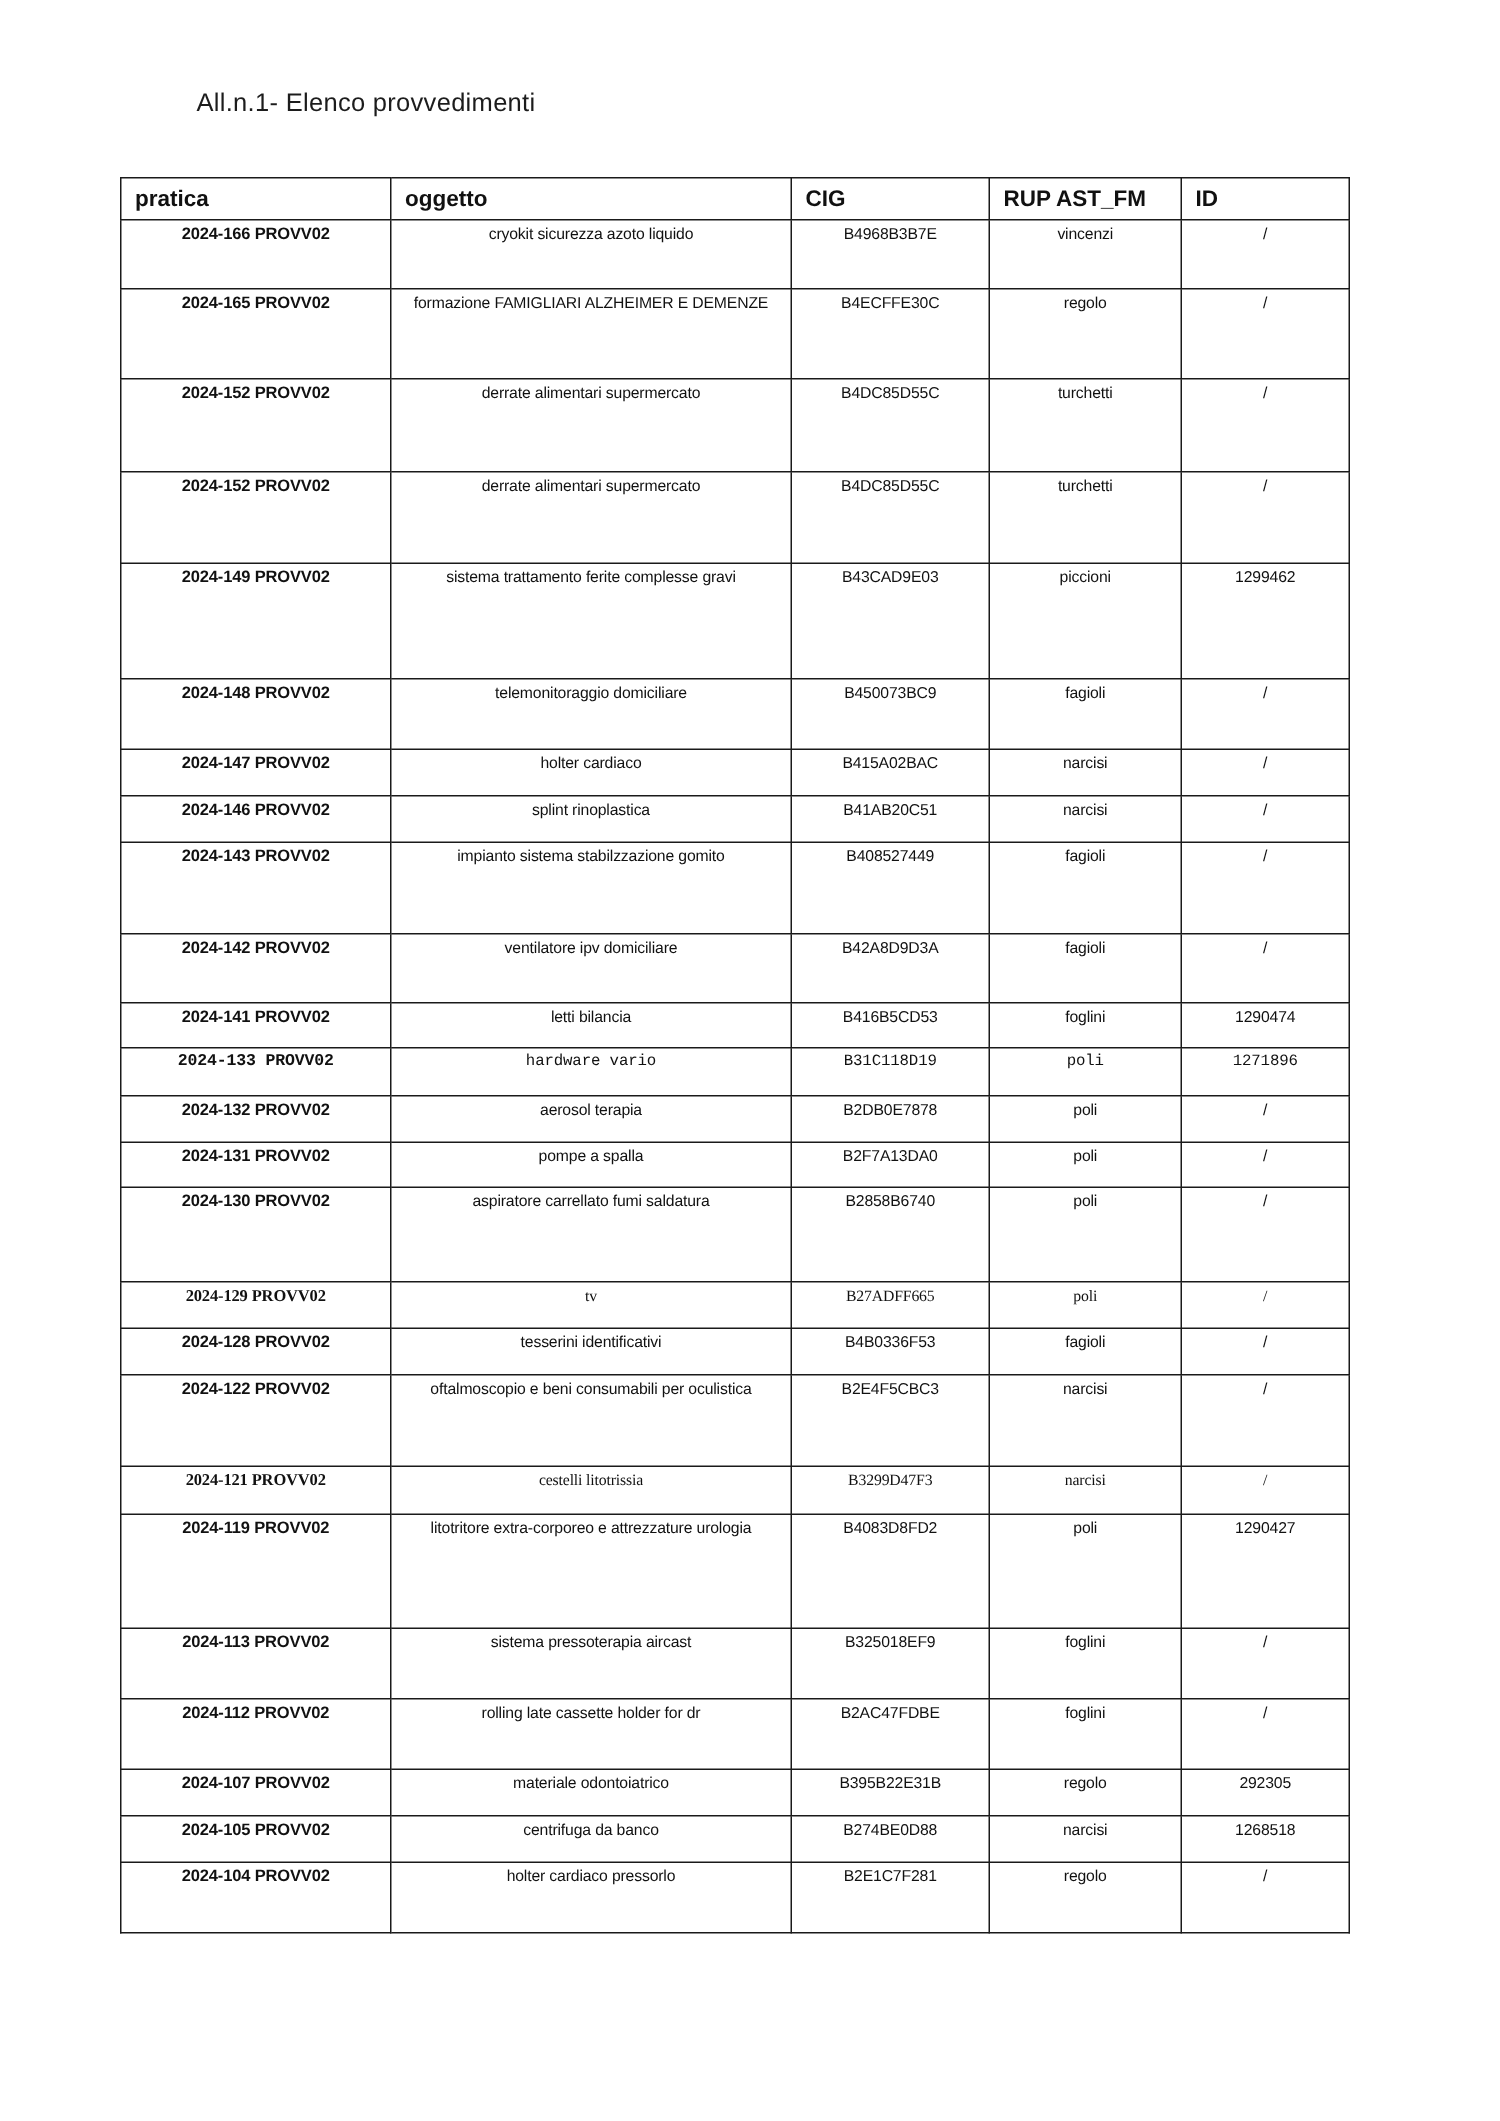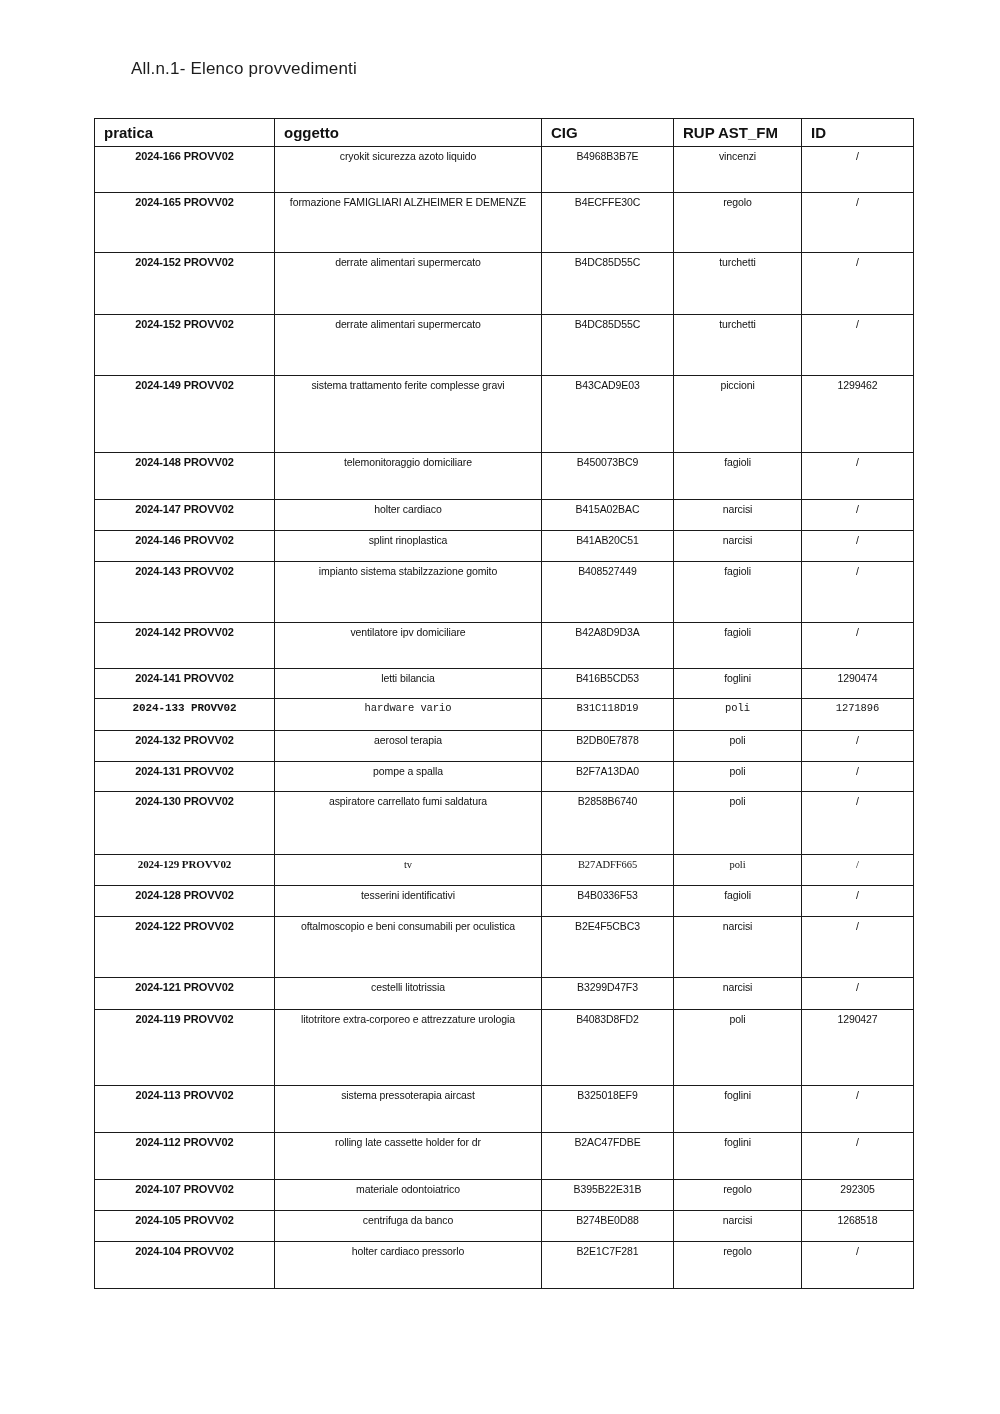--- a/index.html
+++ b/index.html
@@ -20,21 +20,21 @@
     left: 95px;
     top: 59px;
     font-size: 17px;
     font-weight: 400;
     color: #1c1c1c;
     letter-spacing: 0.2px;
     margin-left: 36px;
   }
   table.provv-table {
     position: absolute;
-    left: 94px;
+    left: 80px;
     top: 118px;
     width: 819px;
     border-collapse: collapse;
     table-layout: fixed;
   }
   .provv-table th, .provv-table td {
     border: 1px solid #1a1a1a;
     overflow: hidden;
   }
   .provv-table thead th {
@@ -204,21 +204,21 @@
       <td class="col-rup">fagioli</td>
       <td class="col-id">/</td>
     </tr>
         <tr style="height: 61px;">
       <td class="col-pratica">2024-122 PROVV02</td>
       <td class="col-oggetto">oftalmoscopio e beni consumabili per oculistica</td>
       <td class="col-cig">B2E4F5CBC3</td>
       <td class="col-rup">narcisi</td>
       <td class="col-id">/</td>
     </tr>
-        <tr style="height: 32px;">
+        <tr style="height: 32px; font-family: Liberation Serif, serif;">
       <td class="col-pratica">2024-121 PROVV02</td>
       <td class="col-oggetto">cestelli litotrissia</td>
       <td class="col-cig">B3299D47F3</td>
       <td class="col-rup">narcisi</td>
       <td class="col-id">/</td>
     </tr>
         <tr style="height: 76px;">
       <td class="col-pratica">2024-119 PROVV02</td>
       <td class="col-oggetto">litotritore extra-corporeo e attrezzature urologia</td>
       <td class="col-cig">B4083D8FD2</td>

